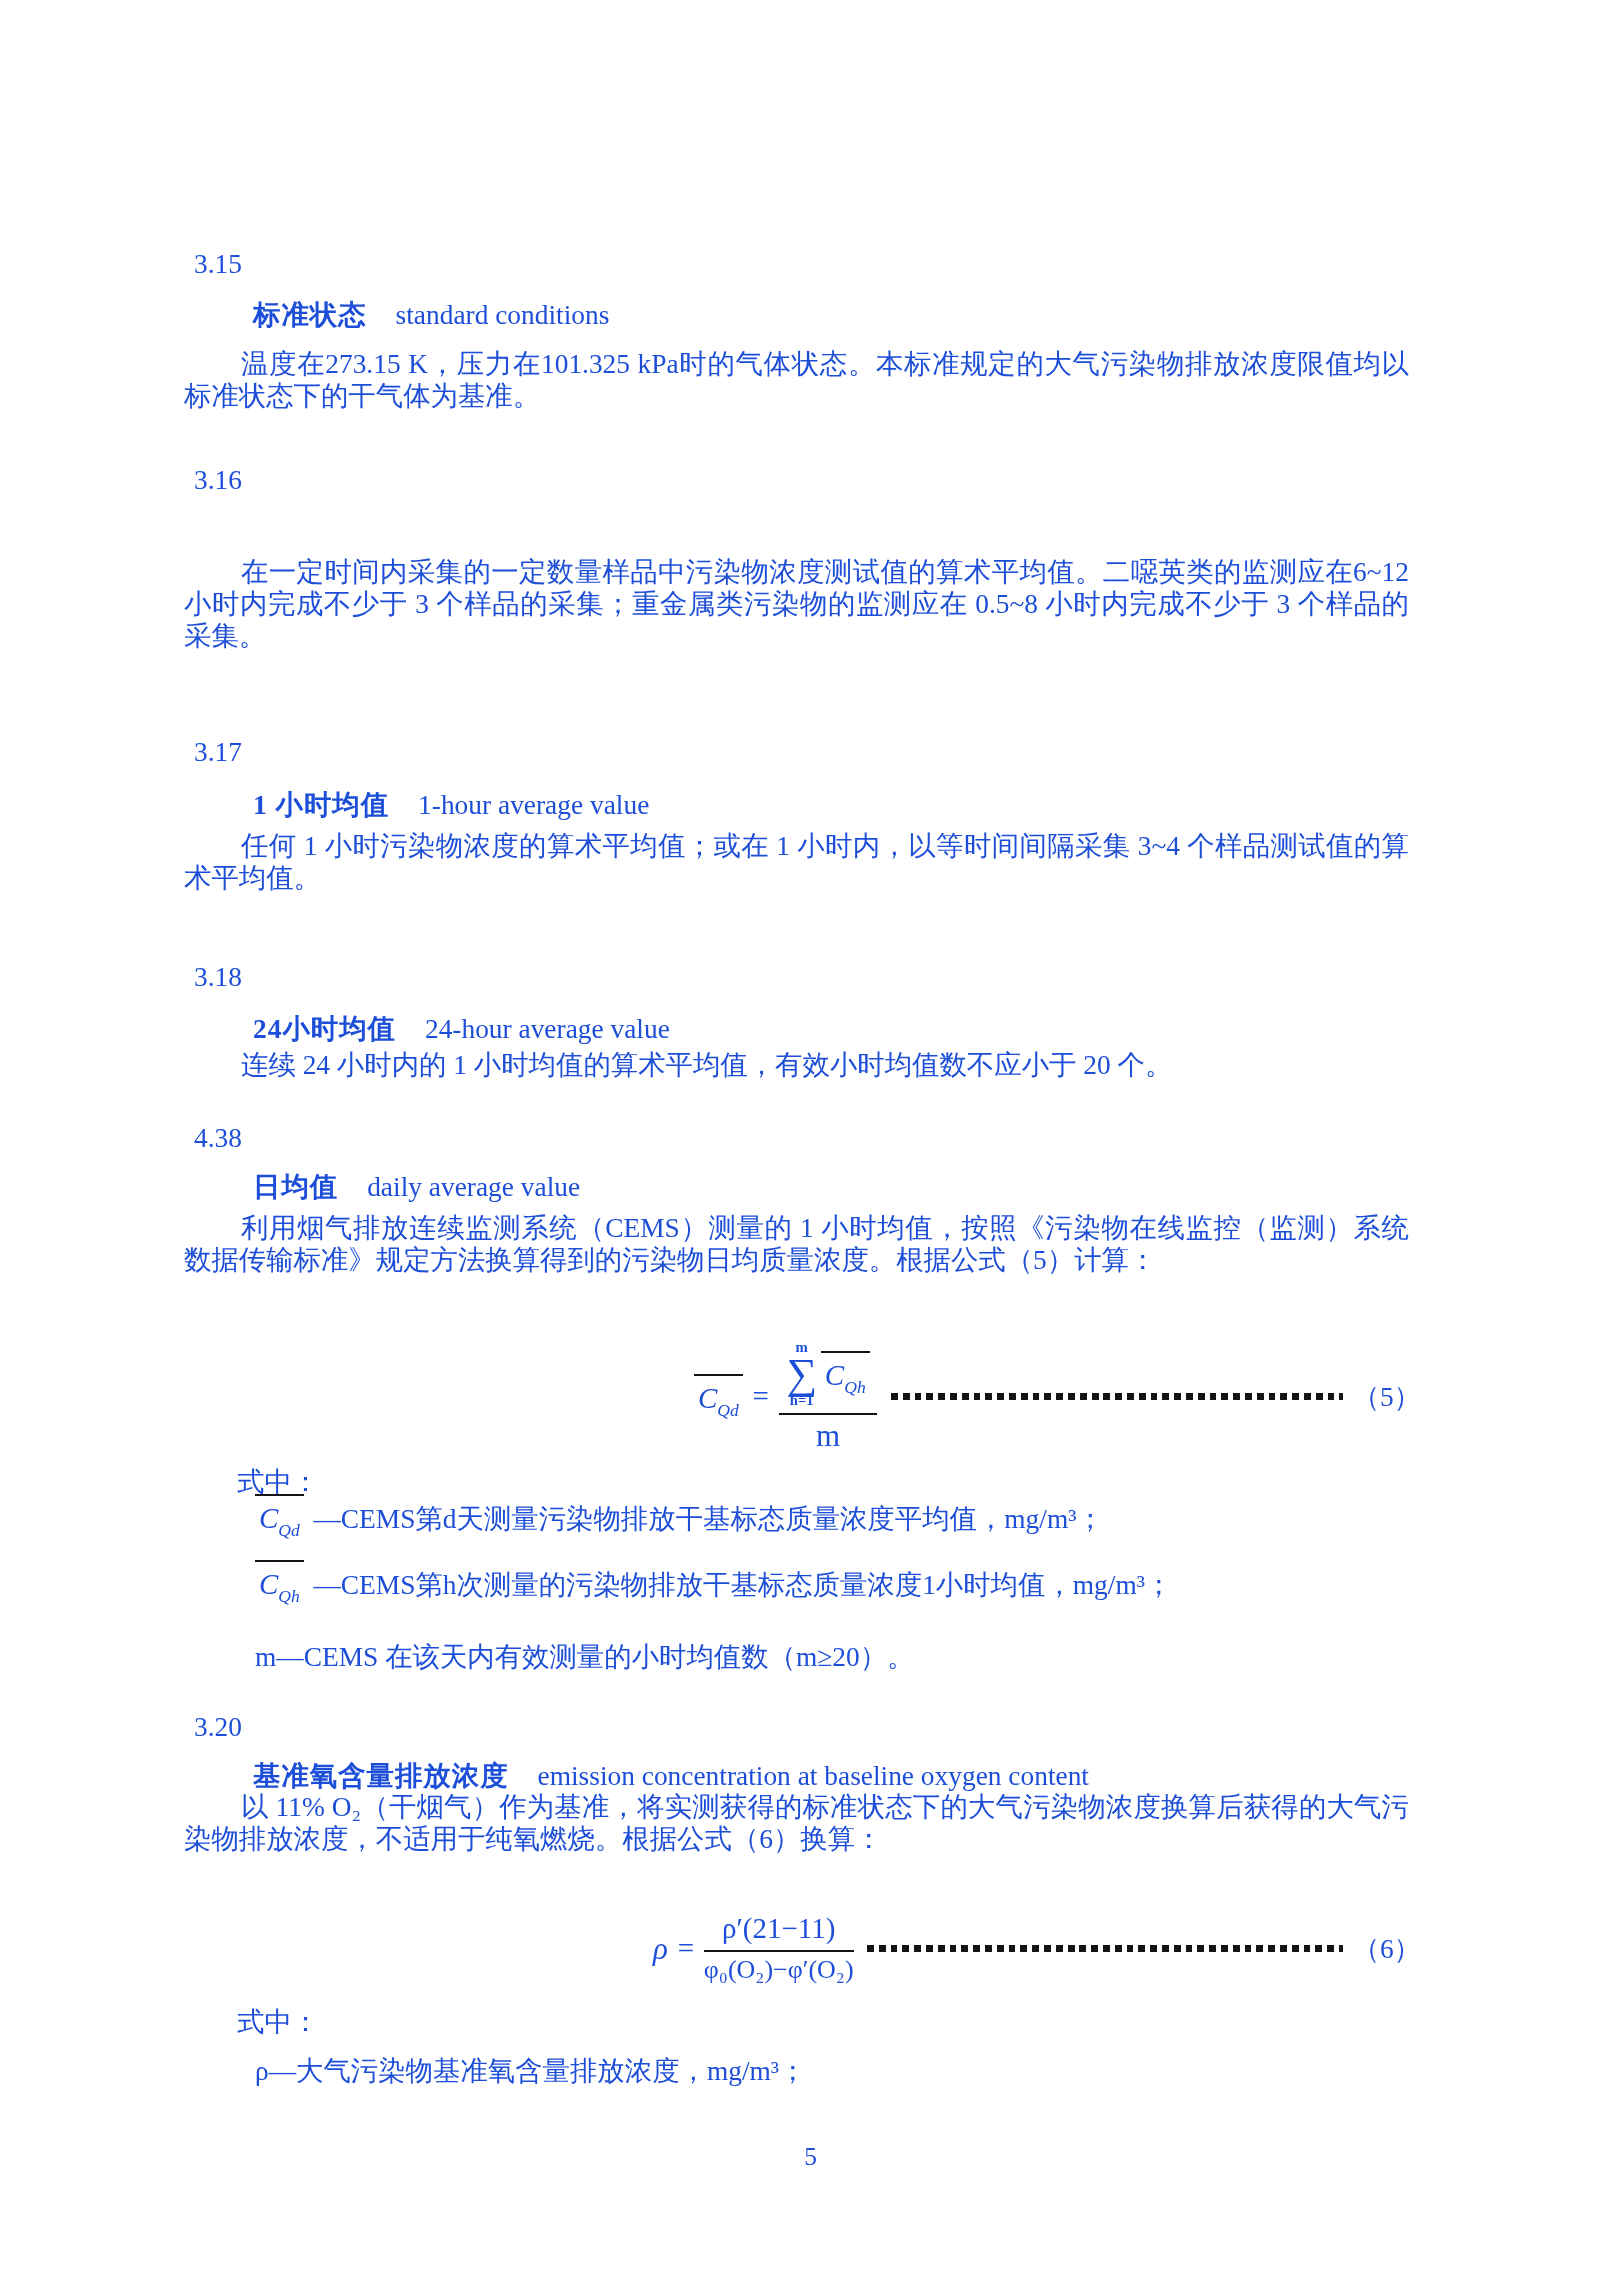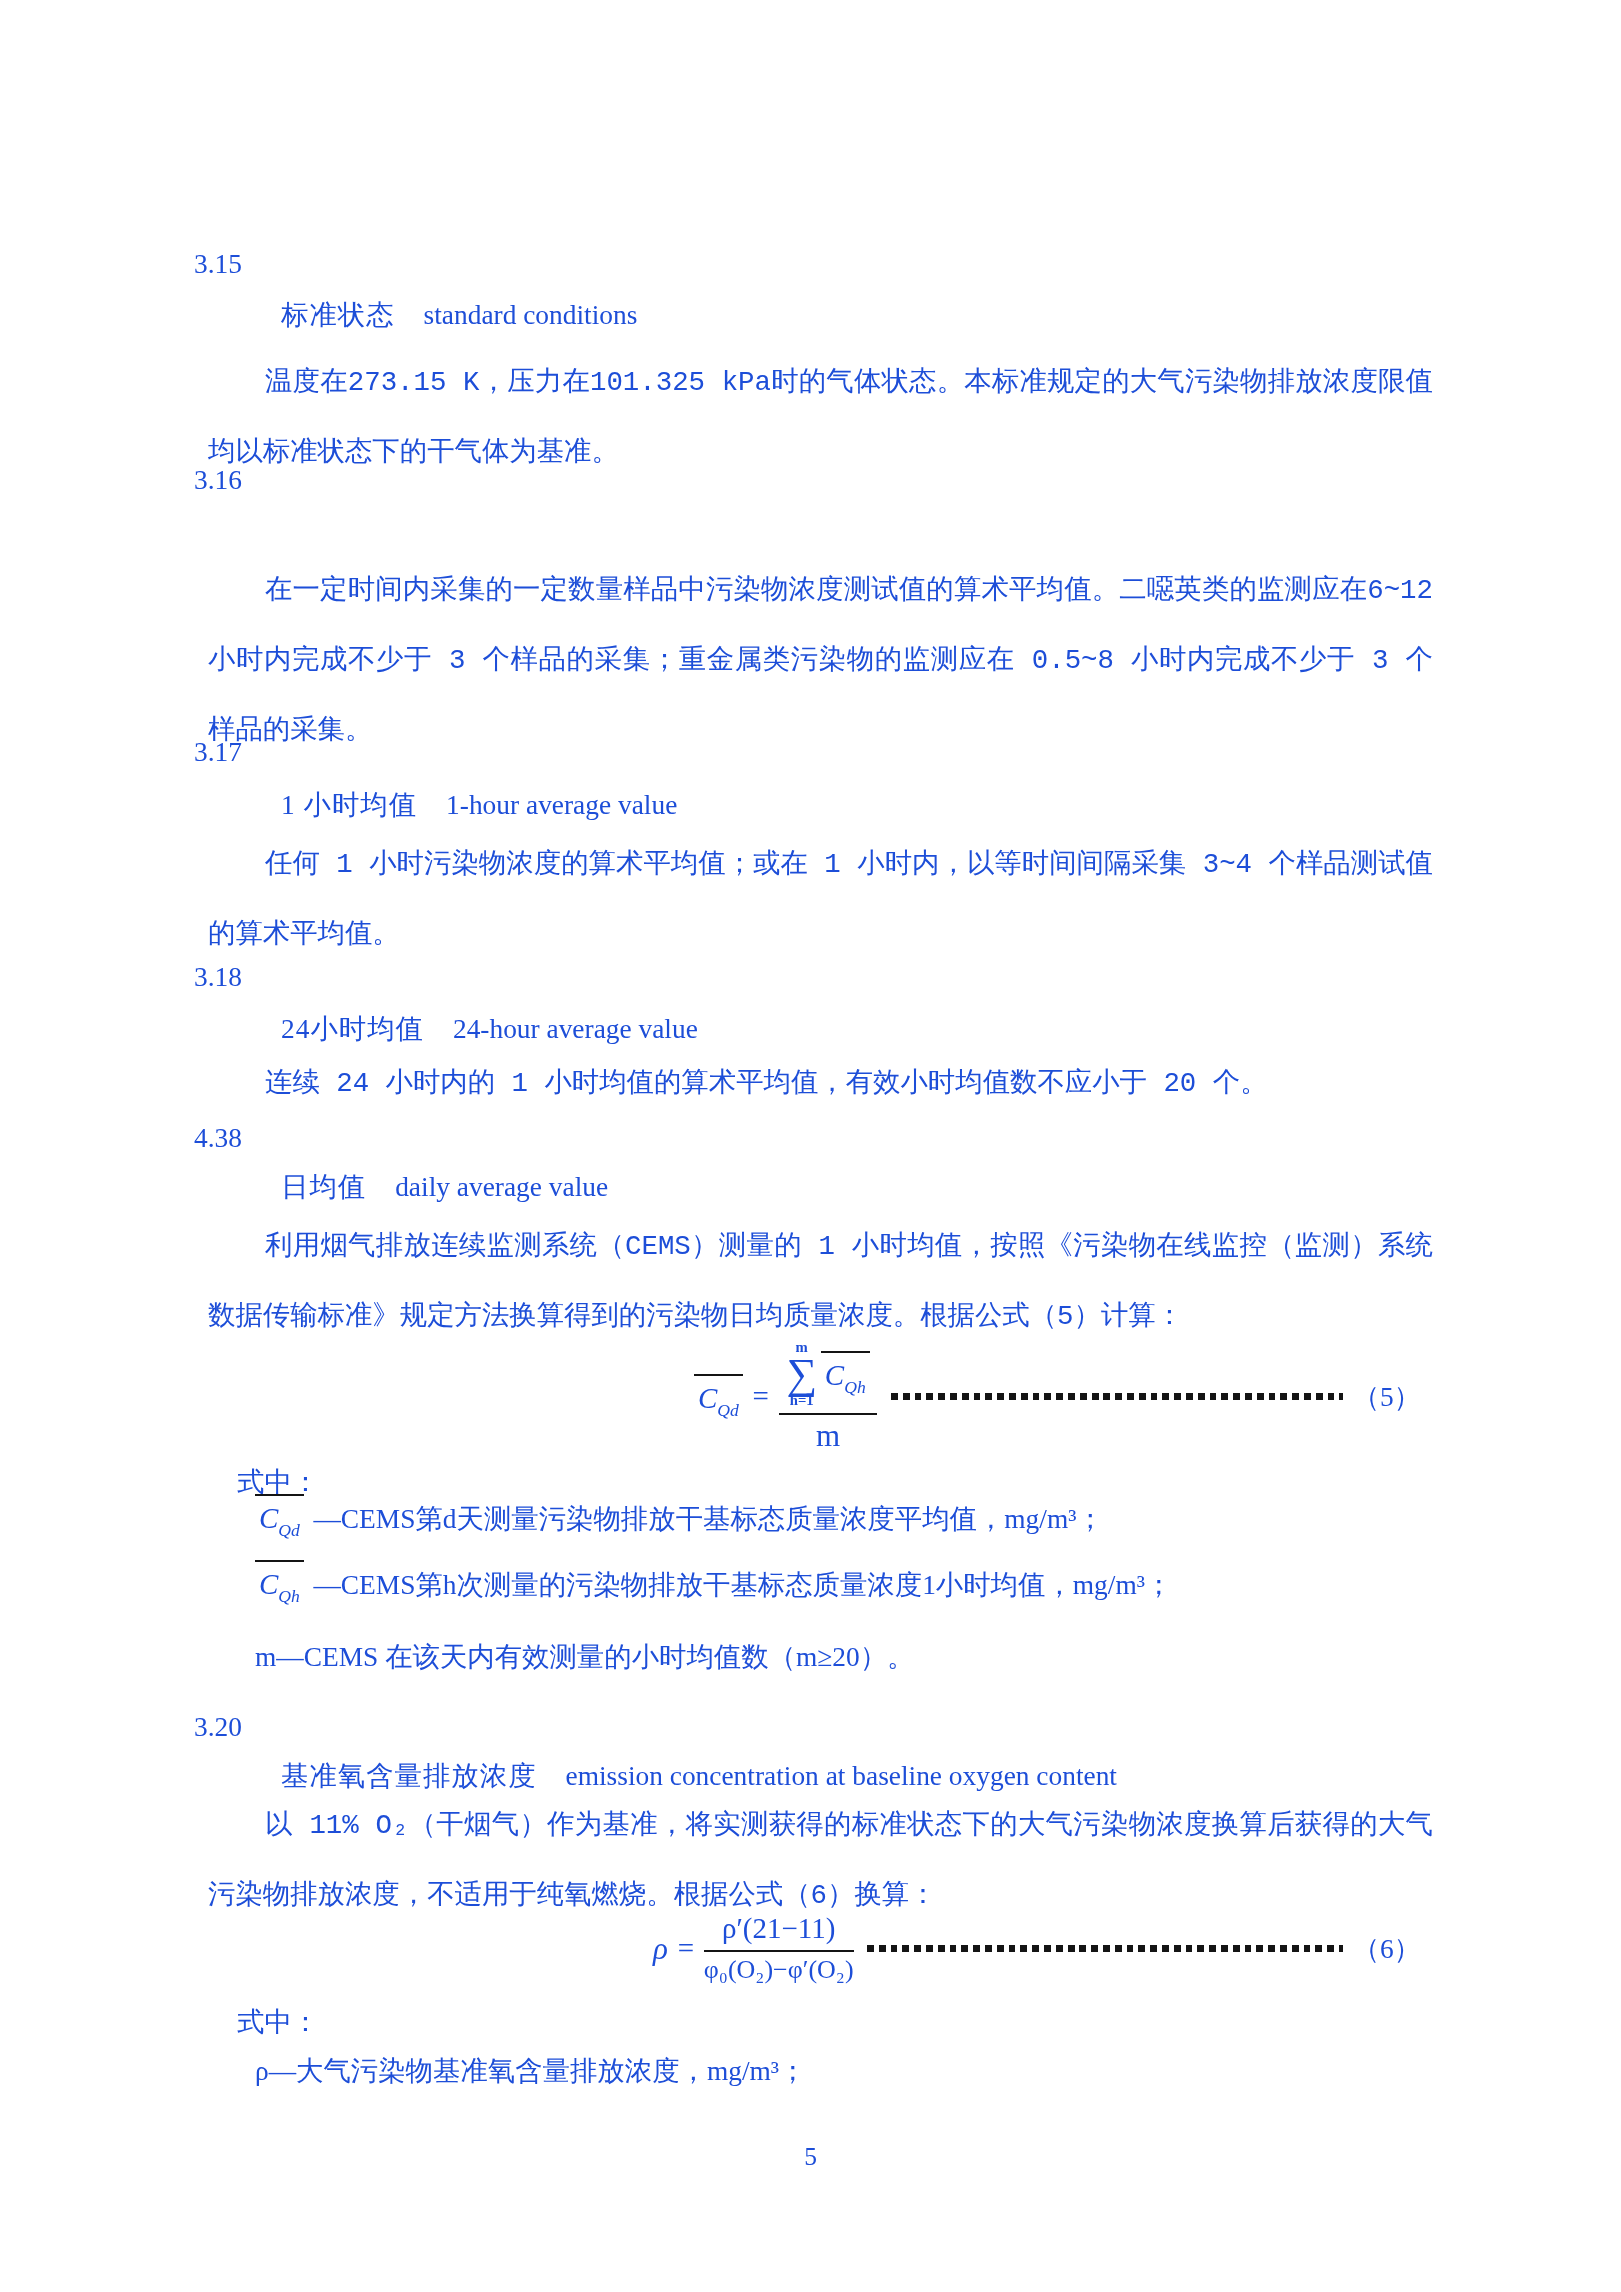--- a/index.html
+++ b/index.html
@@ -9,28 +9,27 @@
     margin:0 auto;
     background:#ffffff;
     color:#1d4ed8;
     font-family:"Liberation Serif","DejaVu Serif",serif;
     font-size:27.4px;
     overflow:hidden;
   }
   .abs { position:absolute; }
   .sec-num { left:194px; line-height:54px; white-space:nowrap; }
   .term-line { left:253px; line-height:54px; white-space:nowrap; }
-  .term-cn { font-weight:400; letter-spacing:1px;margin-left:28px; }
+  .term-cn { font-weight:700; letter-spacing:1px; }
   .term-en { margin-left:29px; }
   .para {
-    left:208px; width:1225px;
+    left:184px; width:1225px;
     text-align:justify;
     text-indent:57px;
-    line-height:70px;
-    font-family:Liberation Mono, monospace;
+    line-height:32px;
   }
   .where-head { left:237px; line-height:54px; white-space:nowrap; }
   .def-row { left:255px; display:flex; align-items:baseline; white-space:nowrap; line-height:45px; }
   .def-row .sym { margin-right:9.8px; }
   .ovl {
     display:inline-block;
     border-top:2px solid #141414;
     padding:7.8px 3.9px 0 3.9px;
     line-height:1;
   }

